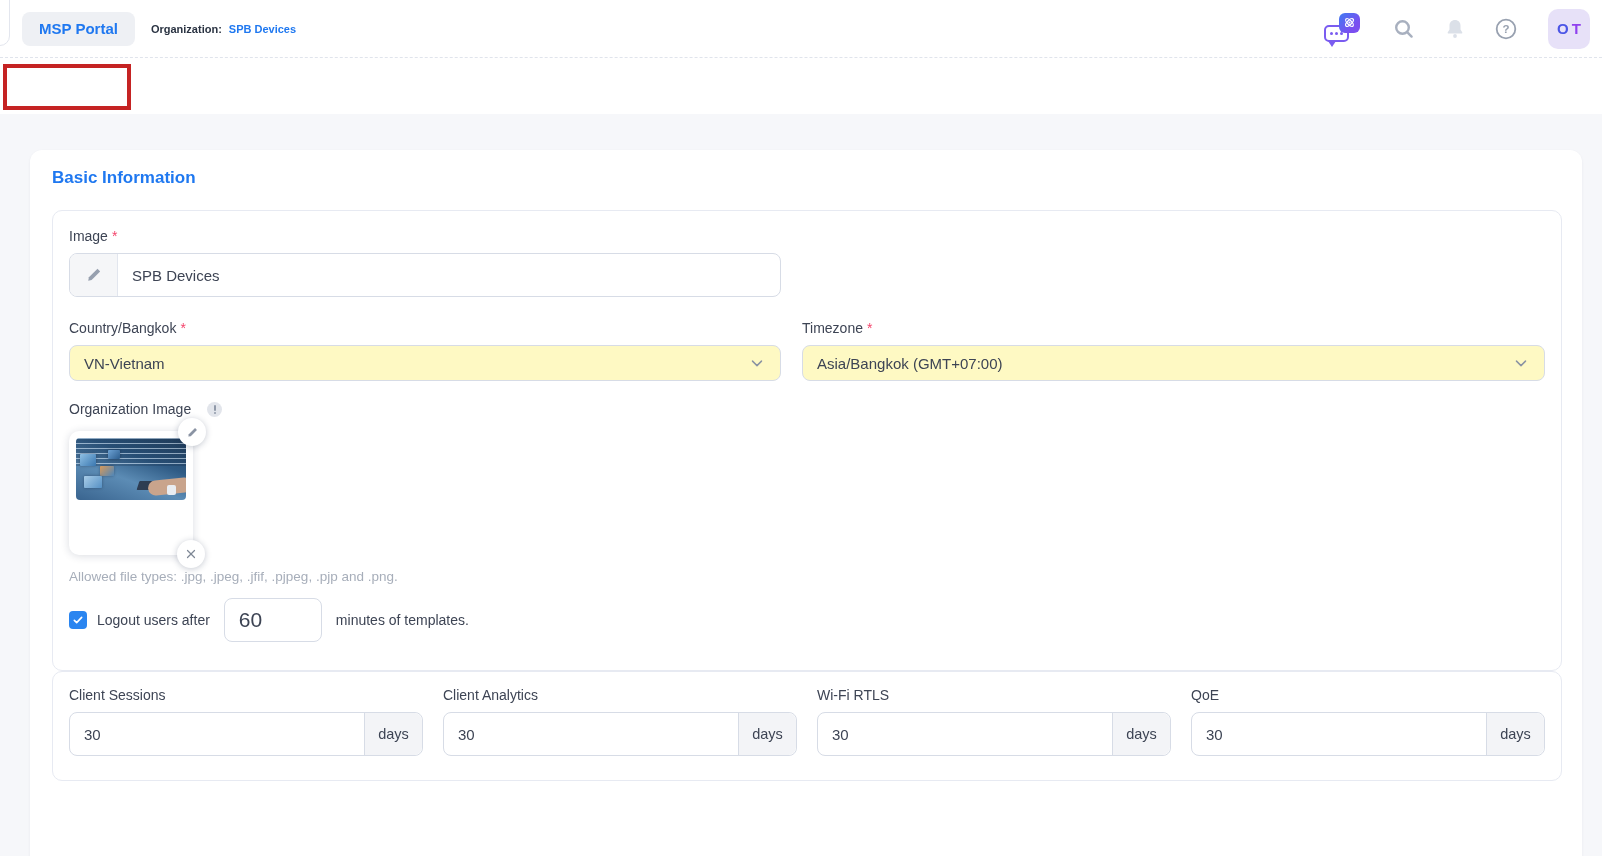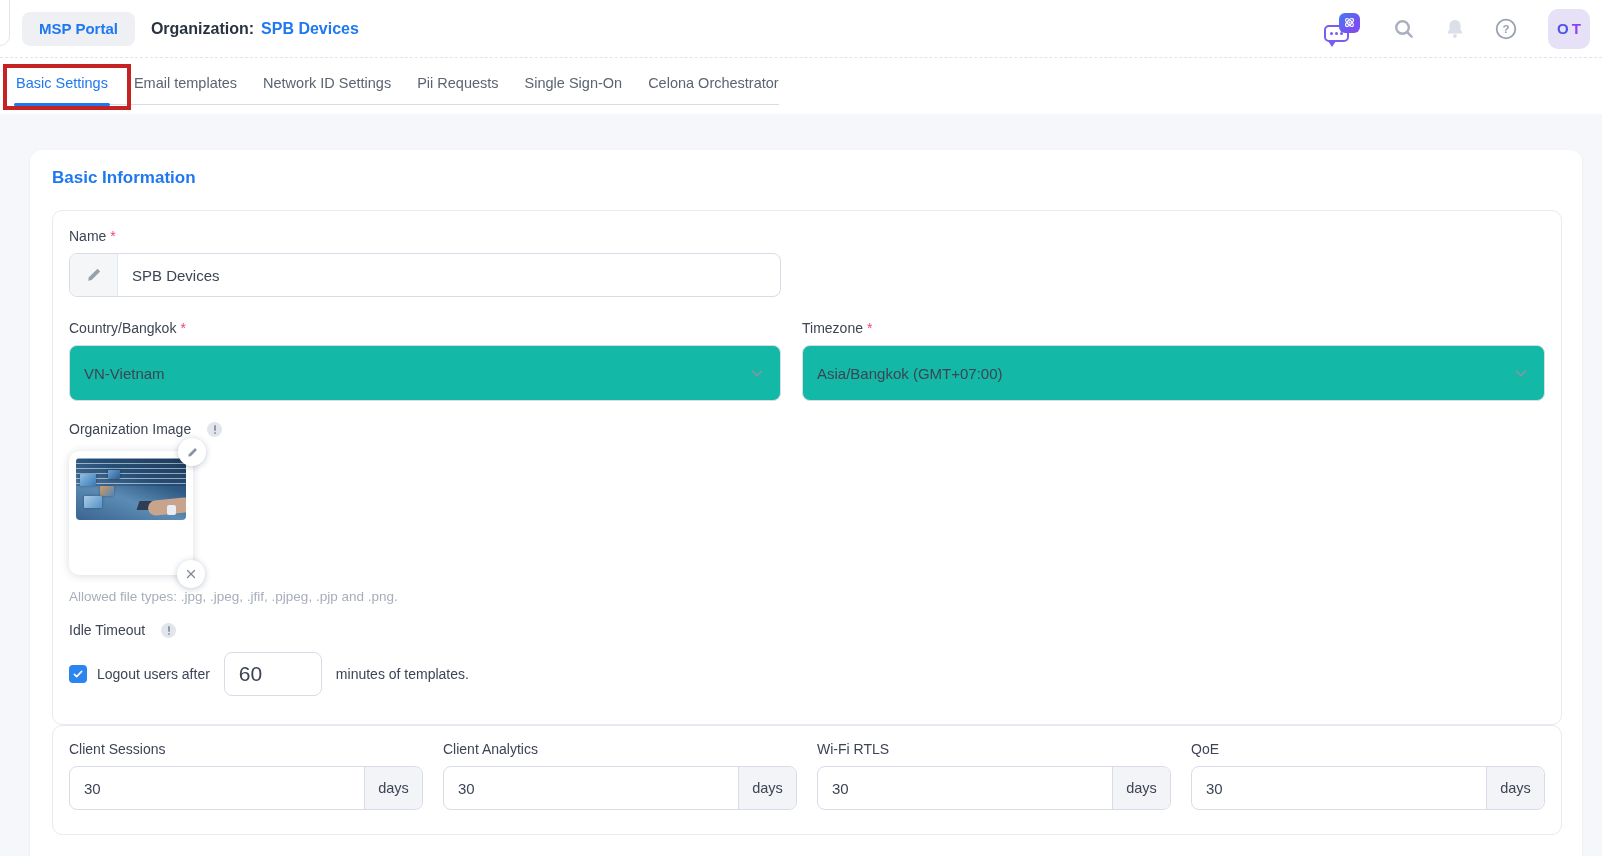--- a/index.html
+++ b/index.html
@@ -18,21 +18,21 @@
   .drawer-tab {
     position:absolute; left:-8px; top:-10px; width:18px; height:56px;
     background:#fff; border:1px solid #e3e6ee; border-radius:0 0 10px 0;
   }
   .msp-btn {
     margin-left:22px; height:34px; padding:0 17px;
     background:#eef0f4; border:none; border-radius:8px;
     color:#1f78f0; font-weight:700; font-size:15px; cursor:pointer;
     font-family:inherit;
   }
-  .org-wrap { margin-left:16px; display:flex; align-items:center; gap:7px; font-size:16px; }
+  .org-wrap { margin-left:16px; display:flex; align-items:center; gap:7px; font-size:11px; }
   .org-label { color:#2a3342; font-weight:700; }
   .org-value { color:#1f78f0; font-weight:700; text-decoration:none; cursor:pointer; }
   .hdr-icons { margin-left:auto; display:flex; align-items:center; gap:25px; padding-right:12px; }
   .hicon { width:26px; height:26px; display:flex; align-items:center; justify-content:center; cursor:pointer; }
   
   .assistant { position:relative; width:38px; height:36px; cursor:pointer; margin-right:6px; }
   .assistant .badge {
     position:absolute; right:0; top:2px; width:21px; height:20px; border-radius:6px;
     background:linear-gradient(135deg,#3f7bf2 0%,#7b4ff0 70%);
     display:flex; align-items:center; justify-content:center;
@@ -83,23 +83,23 @@
   .req { color:#f4436b; }
   .inp-row { margin-top:8px; }
   .inp-group { display:flex; width:712px; height:44px; border:1px solid #d7dce6; border-radius:8px; background:#fff; overflow:hidden; }
   .inp-prefix { width:48px; background:#f5f6f8; border-right:1px solid #e2e6ee; display:flex; align-items:center; justify-content:center; }
   .inp-group input, .plain-input {
     border:none; outline:none; flex:1; font-size:15px; color:#3d4454;
     padding:0 14px; font-family:inherit; background:transparent; min-width:0;
   }
   .two-col { display:grid; grid-template-columns:712px 1fr; column-gap:21px; margin-top:22px; }
   .select {
-    margin-top:8px; height:56px; border:1px solid #d7dce6; border-radius:8px;
+    margin-top:8px; height:36px; border:1px solid #d7dce6; border-radius:8px;
     display:flex; align-items:center; padding:0 14px; font-size:15px; color:#3d4454;
-    cursor:pointer; background:#14b8a6;
+    cursor:pointer; background:#fef9c3;
   }
   .select .chev { margin-left:auto; display:flex; }
   .label-row { display:flex; align-items:center; gap:16px; }
   .info-ic {
     width:15px; height:15px; border-radius:50%; background:#e2e5eb;
     display:flex; flex-direction:column; align-items:center; justify-content:center; gap:1px;
     cursor:pointer; flex:0 0 auto;
   }
   .info-ic i { display:block; width:2px; height:6px; background:#8f98a8; border-radius:1px; }
   .info-ic b { display:block; width:2px; height:2px; background:#8f98a8; border-radius:50%; }
@@ -203,40 +203,32 @@
       </svg>
     </div>
     <div class="avatar">
       <span class="a1">O</span>
       <span class="a2">T</span>
     </div>
   </div>
 </header>
 
 <nav class="tabbar">
-  <div class="tabs">
-    <div class="tab active">Basic Settings</div>
-    <div class="tab">Email templates</div>
-    <div class="tab">Network ID Settings</div>
-    <div class="tab">Pii Requests</div>
-    <div class="tab">Single Sign-On</div>
-    <div class="tab">Celona Orchestrator</div>
-  </div>
   <div class="annotation"></div>
 </nav>
 
 <main class="card">
 
   <h2 class="sec-title">Basic Information</h2>
 
   <section class="fieldset">
 
     
     <label class="flabel">
-      <span>Name</span>
+      <span>Image</span>
         <span class="req">*</span>
     </label>
     <div class="inp-row">
       <div class="inp-group">
         <div class="inp-prefix">
           <svg width="18" height="18" viewBox="0 0 24 24">
             <path d="M16.7 3.8l3.5 3.5-11.4 11.4-4.5.9.9-4.5L16.7 3.8z" fill="#97a0af"></path>
           </svg>
         </div>
         <input type="text" value="SPB Devices" style="">
@@ -302,27 +294,20 @@
       <button class="float-btn close-btn">
         <svg width="12" height="12" viewBox="0 0 24 24">
           <line x1="5" y1="5" x2="19" y2="19" stroke="#7e8795" stroke-width="2.4" stroke-linecap="round"></line>
           <line x1="19" y1="5" x2="5" y2="19" stroke="#7e8795" stroke-width="2.4" stroke-linecap="round"></line>
         </svg>
       </button>
     </div>
     <div class="hint">Allowed file types: .jpg, .jpeg, .jfif, .pjpeg, .pjp and .png.</div>
 
     
-    <div class="label-row mt18">
-      <span class="flabel">Idle Timeout</span>
-      <span class="info-ic">
-          <i></i>
-          <b></b>
-        </span>
-    </div>
     <div class="idle-row">
       <span class="chk" role="checkbox" aria-checked="true">
         <svg width="12" height="12" viewBox="0 0 18 18" fill="none">
           <polyline points="3.5,9.5 7,13 14.5,5" stroke="#ffffff" stroke-width="2.4" stroke-linecap="round" stroke-linejoin="round"></polyline>
         </svg>
       </span>
       <span>Logout users after</span>
       <input class="mini-input" type="text" value="60" style="">
       <span>minutes of templates.</span>
     </div>

